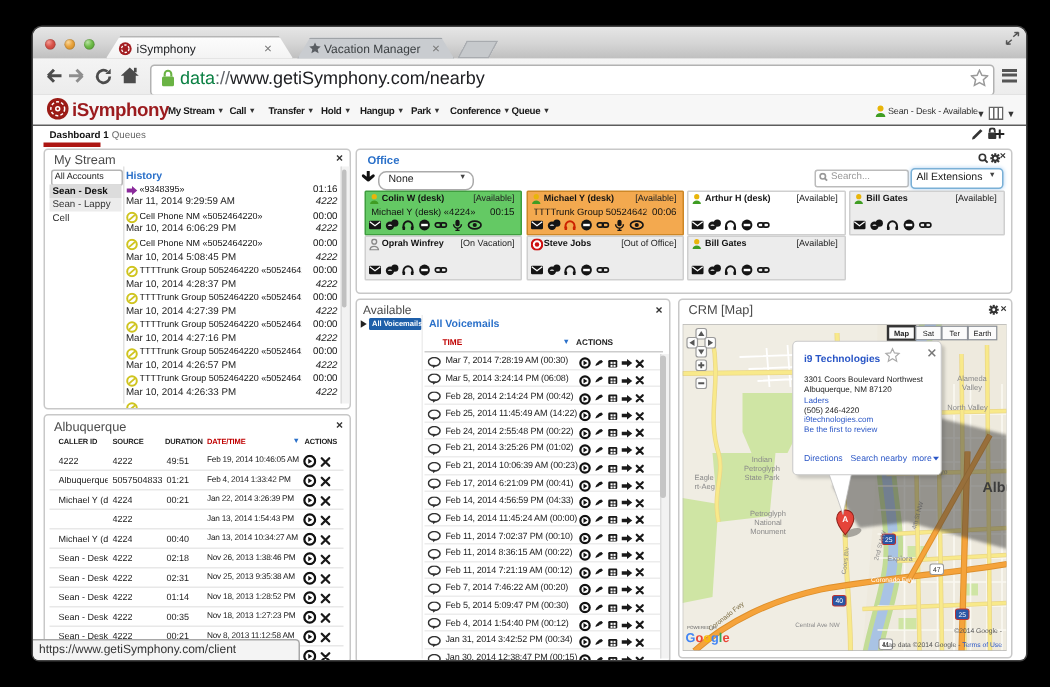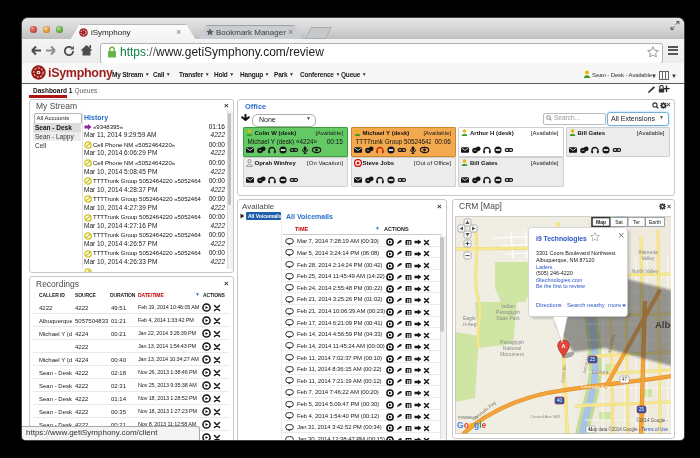--- a/index.html
+++ b/index.html
@@ -11,21 +11,21 @@
 <div class="abs" style="left:0px;top:0px;width:662px;height:21px;background:linear-gradient(#e6e6e6,#d4d4d4 55%,#bfbfbf);border-bottom:1px solid #8e8e8e;border-radius:6px 6px 0 0;"></div>
 <div class="abs" style="left:8.299999999999997px;top:7.5px;width:7px;height:7px;border-radius:50%;background:radial-gradient(circle at 35% 30%,#f59a92,#d8534a 45%,#bf3f35);box-shadow:inset 0 0 1px rgba(0,0,0,.45);"></div>
 <div class="abs" style="left:20.9px;top:7.5px;width:7px;height:7px;border-radius:50%;background:radial-gradient(circle at 35% 30%,#fcd898,#e8a33e 45%,#cf8b24);box-shadow:inset 0 0 1px rgba(0,0,0,.45);"></div>
 <div class="abs" style="left:34.1px;top:7.5px;width:7px;height:7px;border-radius:50%;background:radial-gradient(circle at 35% 30%,#b9e3a4,#6fbc49 45%,#4f9c2e);box-shadow:inset 0 0 1px rgba(0,0,0,.45);"></div>
 <div class="abs" style="left:176px;top:6.5px;width:105px;height:15px;background:#c9ccd0;clip-path:polygon(0% 100%,9px 0%,calc(100% - 9px) 0%,100% 100%);box-shadow:inset 0 0 0 1px #9fa3a7;"></div>
 <div class="abs" style="left:184px;top:10px;width:8px;height:8px;">
       <svg width="8" height="8" viewBox="0 0 8 8">
         <path d="M4 0.3 L5.1 2.7 L7.8 3 L5.8 4.8 L6.4 7.5 L4 6.1 L1.6 7.5 L2.2 4.8 L0.2 3 L2.9 2.7 Z" fill="#5a5e63"></path>
       </svg>
     </div>
-<div class="abs" style="left:194px;top:10.8px;font-size:8px;color:#3c4043;font-weight:normal;white-space:nowrap;line-height:1;">Bookmark Manager</div>
+<div class="abs" style="left:194px;top:10.8px;font-size:8px;color:#3c4043;font-weight:normal;white-space:nowrap;line-height:1;">Vacation Manager</div>
 <div class="abs" style="left:266px;top:9.5px;font-size:9px;color:#7a7a7a;font-weight:normal;white-space:nowrap;line-height:1;">×</div>
 <div class="abs" style="left:286px;top:8.5px;width:21px;height:12px;background:#c6c9cc;transform:skewX(-28deg);box-shadow:inset 0 0 0 1px #a8abaf;"></div>
 <div class="abs" style="left:48px;top:6px;width:126px;height:16px;background:linear-gradient(#fdfdfd,#f2f2f2);clip-path:polygon(0% 100%,10px 0%,calc(100% - 10px) 0%,100% 100%);box-shadow:inset 0 0 0 1px #b5b5b5;"></div>
 <div class="abs" style="left:57px;top:9.5px;width:9px;height:9px;">
       <svg width="9" height="9" viewBox="0 0 9 9">
         <circle cx="4.5" cy="4.5" r="4.3" fill="#a31e22"></circle>
         <circle cx="4.5" cy="4.5" r="2.5" fill="none" stroke="#fff" stroke-width="0.9" stroke-dasharray="1.6 1.1"></circle>
       </svg>
     </div>
 <div class="abs" style="left:69px;top:10.8px;font-size:8px;color:#202124;font-weight:normal;white-space:nowrap;line-height:1;">iSymphony</div>
@@ -58,21 +58,21 @@
         <rect x="9.3" y="1.2" width="1.8" height="3" fill="#4c4c4c"></rect>
       </svg>
     </div>
 <div class="abs" style="left:78px;top:24.5px;width:561px;height:19px;background:#fff;border:1px solid #b2b2b2;border-radius:3px;"></div>
 <div class="abs" style="left:85px;top:28px;width:10px;height:12px;">
       <svg width="10" height="12" viewBox="0 0 10 12">
         <rect x="1" y="5" width="8" height="6.5" rx="1" fill="#6ab344"></rect>
         <path d="M2.8 5 L2.8 3.4 a2.2 2.2 0 0 1 4.4 0 L7.2 5" stroke="#6ab344" stroke-width="1.4" fill="none"></path>
       </svg>
     </div>
-<div class="abs" style="left:98px;top:27.5px;font-size:12px;color:#222;font-weight:normal;white-space:nowrap;line-height:1;"><span style="color:#0b8043">https</span><span style="color:#5f6368">://</span><span style="color:#202124">www.getiSymphony.com/review</span></div>
+<div class="abs" style="left:98px;top:27.5px;font-size:12px;color:#222;font-weight:normal;white-space:nowrap;line-height:1;"><span style="color:#0b8043">data</span><span style="color:#5f6368">://</span><span style="color:#202124">www.getiSymphony.com/nearby</span></div>
 <div class="abs" style="left:625px;top:27.5px;width:12px;height:12px;">
       <svg width="12" height="12" viewBox="0 0 12 12">
         <path d="M6 0.8 L7.6 4.2 L11.4 4.6 L8.6 7.1 L9.4 10.9 L6 9 L2.6 10.9 L3.4 7.1 L0.6 4.6 L4.4 4.2 Z" fill="none" stroke="#9a9a9a" stroke-width="1"></path>
       </svg>
     </div>
 <div class="abs" style="left:646px;top:27.5px;width:10px;height:2px;background:#555;"></div>
 <div class="abs" style="left:646px;top:31.0px;width:10px;height:2px;background:#555;"></div>
 <div class="abs" style="left:646px;top:34.5px;width:10px;height:2px;background:#555;"></div>
 <div class="abs" style="left:0px;top:45px;width:662px;height:20px;background:#f7f7f7;"></div>
 <div class="abs" style="left:9px;top:46.5px;width:15px;height:15px;">
@@ -216,21 +216,21 @@
 <div class="abs" style="left:183px;top:232.20000000000002px;font-size:6.5px;color:#111;font-weight:normal;white-space:nowrap;line-height:1;width:20px;text-align:right;">00:00</div>
 <div class="abs" style="left:62px;top:241.0px;font-size:6.5px;color:#222;font-weight:normal;white-space:nowrap;line-height:1;">Mar 10, 2014 4:26:33 PM</div>
 <div class="abs" style="left:178px;top:241.0px;font-size:6.5px;color:#222;font-weight:normal;white-space:nowrap;line-height:1;width:25px;text-align:right;font-style:italic;">4222</div>
 <div class="abs" style="left:62px;top:249.5px;width:8px;height:4px;">
       <svg width="8" height="4" viewBox="0 0 8 4">
         <circle cx="4.0" cy="4.0" r="3.2" fill="none" stroke="#cfc41f" stroke-width="1.3"></circle>
         <path d="M2.0 5.76 L6.0 2.24" stroke="#cfc41f" stroke-width="1.3"></path>
       </svg>
     </div>
 <div class="abs" style="left:7px;top:258px;width:203px;height:164px;border:1px solid #c8c8c8;border-radius:3px;background:#fff;"></div>
-<div class="abs" style="left:14px;top:262px;font-size:8.5px;color:#4a4a4a;font-weight:normal;white-space:nowrap;line-height:1;">Recordings</div>
+<div class="abs" style="left:14px;top:262px;font-size:8.5px;color:#4a4a4a;font-weight:normal;white-space:nowrap;line-height:1;">Albuquerque</div>
 <div class="abs" style="left:202px;top:262px;font-size:8px;color:#333;font-weight:bold;white-space:nowrap;line-height:1;">×</div>
 <div class="abs" style="left:17px;top:274.5px;font-size:5px;color:#222;font-weight:bold;white-space:nowrap;line-height:1;letter-spacing:-0.1px;">CALLER ID</div>
 <div class="abs" style="left:53px;top:274.5px;font-size:5px;color:#222;font-weight:bold;white-space:nowrap;line-height:1;letter-spacing:-0.1px;">SOURCE</div>
 <div class="abs" style="left:88px;top:274.5px;font-size:5px;color:#222;font-weight:bold;white-space:nowrap;line-height:1;letter-spacing:-0.1px;">DURATION</div>
 <div class="abs" style="left:116px;top:274.5px;font-size:5px;color:#c00000;font-weight:bold;white-space:nowrap;line-height:1;letter-spacing:-0.1px;">DATE/TIME</div>
 <div class="abs" style="left:181px;top:274.5px;font-size:5px;color:#222;font-weight:bold;white-space:nowrap;line-height:1;letter-spacing:-0.1px;">ACTIONS</div>
 <div class="abs" style="left:173px;top:274px;font-size:5px;color:#2a70c9;font-weight:normal;white-space:nowrap;line-height:1;">▼</div>
 <div class="abs" style="left:11px;top:295.2px;width:196px;height:1px;background:#e8e8e8;"></div>
 <div class="abs" style="left:17px;top:286.5px;font-size:6px;color:#222;font-weight:normal;white-space:nowrap;line-height:1;max-width:33px;overflow:hidden;">4222</div>
 <div class="abs" style="left:53px;top:286.5px;font-size:6px;color:#222;font-weight:normal;white-space:nowrap;line-height:1;max-width:33px;overflow:hidden;">4222</div>

